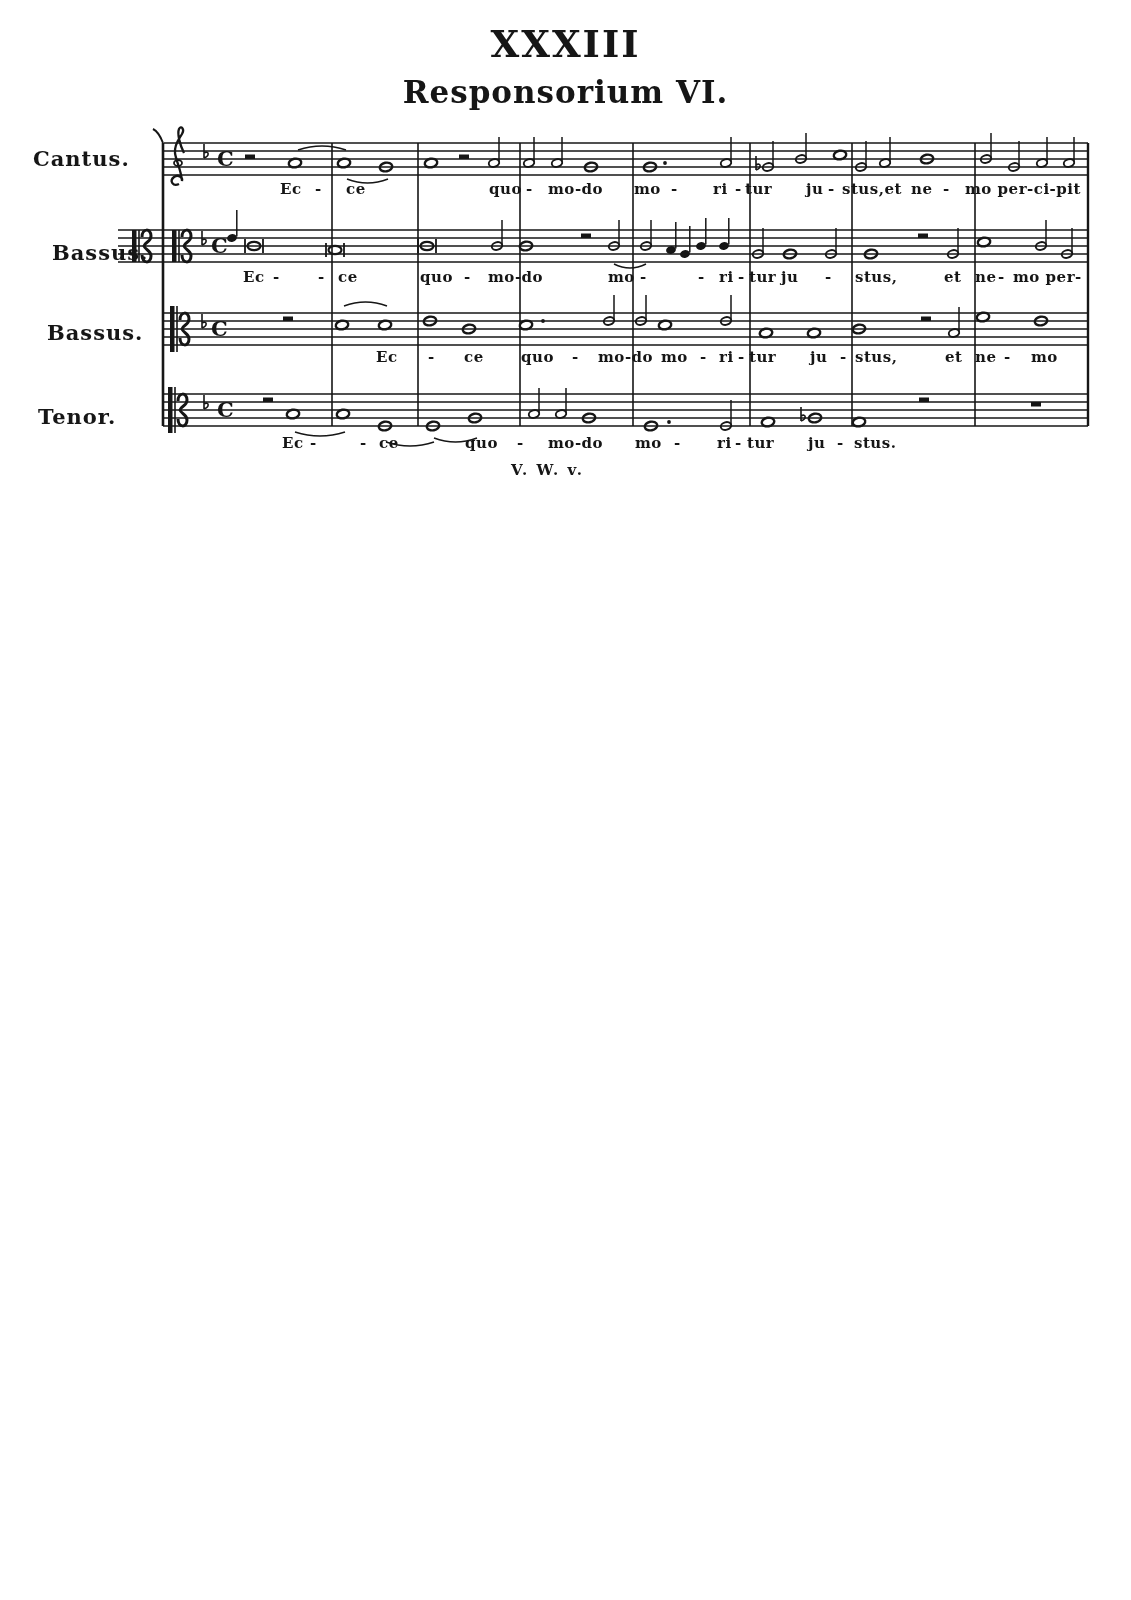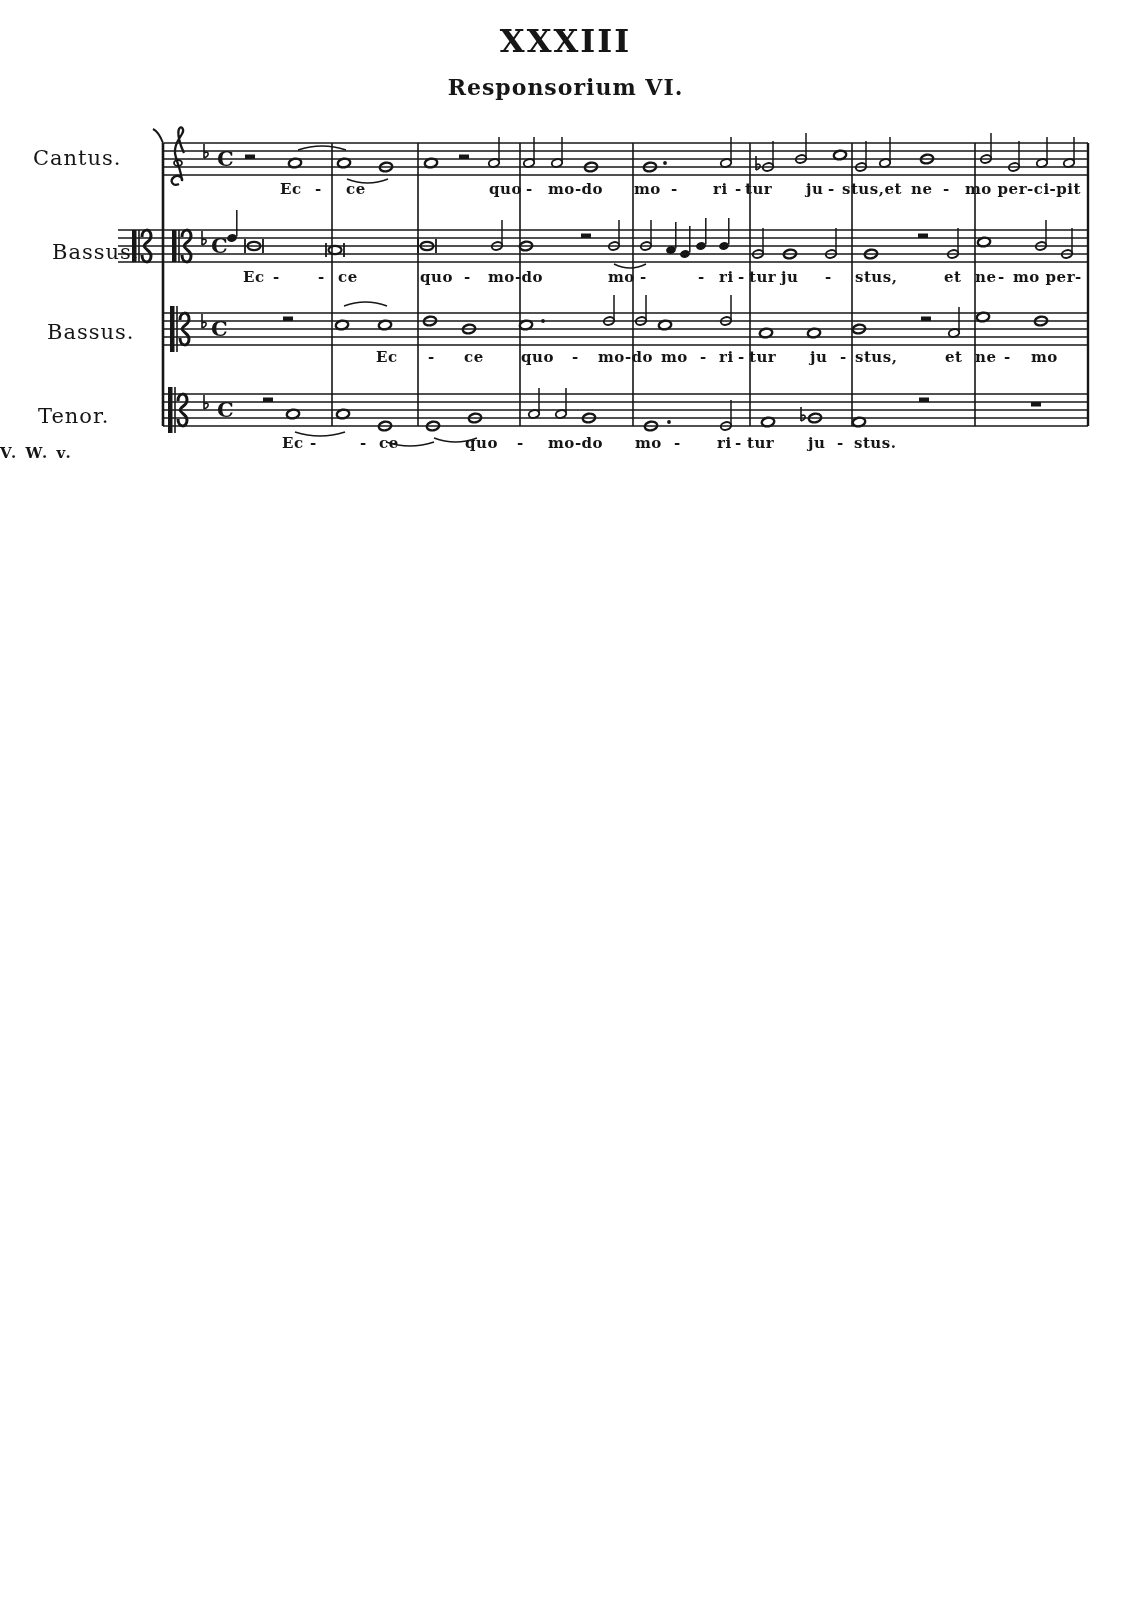--- a/index.html
+++ b/index.html
@@ -1,23 +1,23 @@
 <!DOCTYPE html>
 <html><head>
 <meta charset="utf-8">
 <style>
   html,body{margin:0;padding:0;background:#ffffff;}
   body{width:1131px;height:1600px;position:relative;overflow:hidden;
        font-family:"DejaVu Serif","Liberation Serif",serif;color:#161616;}
   .page-title{position:absolute;left:0;top:22px;width:1131px;text-align:center;
-       font-size:32px;font-weight:700;letter-spacing:2px;}
+       font-size:37px;font-weight:700;letter-spacing:2px;}
   .page-subtitle{position:absolute;left:0;top:74px;width:1131px;text-align:center;
-       font-size:22px;font-weight:700;letter-spacing:1px;}
-  .voice-label{position:absolute;font-size:21px;font-weight:400;letter-spacing:1px;white-space:nowrap;}
-  .footer-mark{position:absolute;left:0;top:444px;width:1095px;text-align:left;
+       font-size:31px;font-weight:700;letter-spacing:1px;}
+  .voice-label{position:absolute;font-size:21px;font-weight:700;letter-spacing:1px;white-space:nowrap;}
+  .footer-mark{position:absolute;left:0;top:461px;width:1095px;text-align:center;
        font-size:15px;font-weight:700;letter-spacing:2px;}
   svg.score{position:absolute;left:0;top:0;}
 </style>
 </head>
 <body>
 
 <div class="page-title">XXXIII</div>
 <div class="page-subtitle">Responsorium VI.</div>
 
 <div class="voice-label" style="left: 33px; top: 146px;">Cantus.</div>

